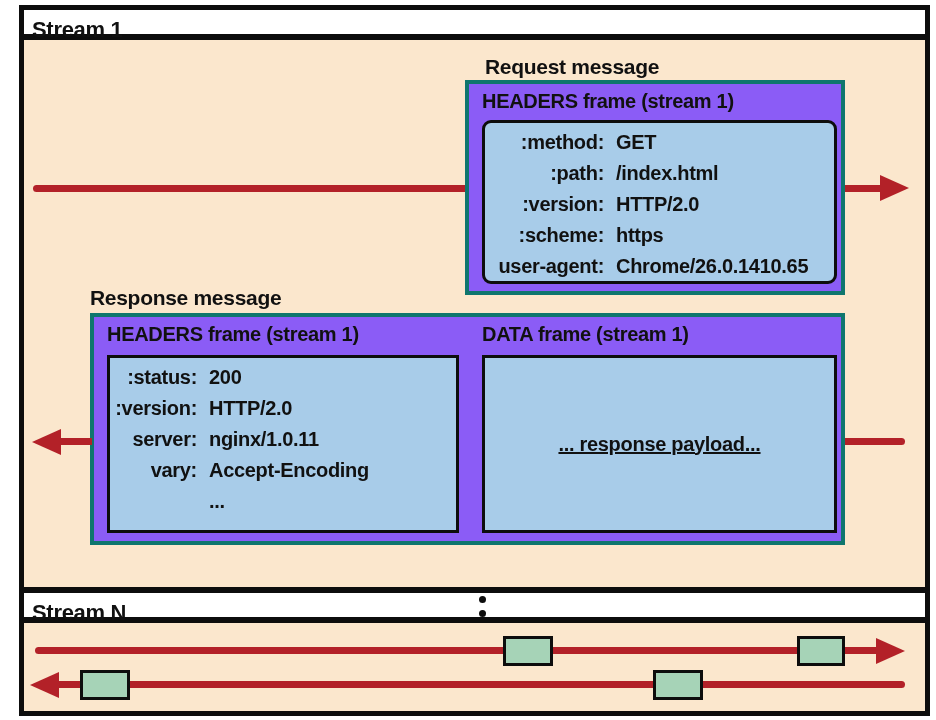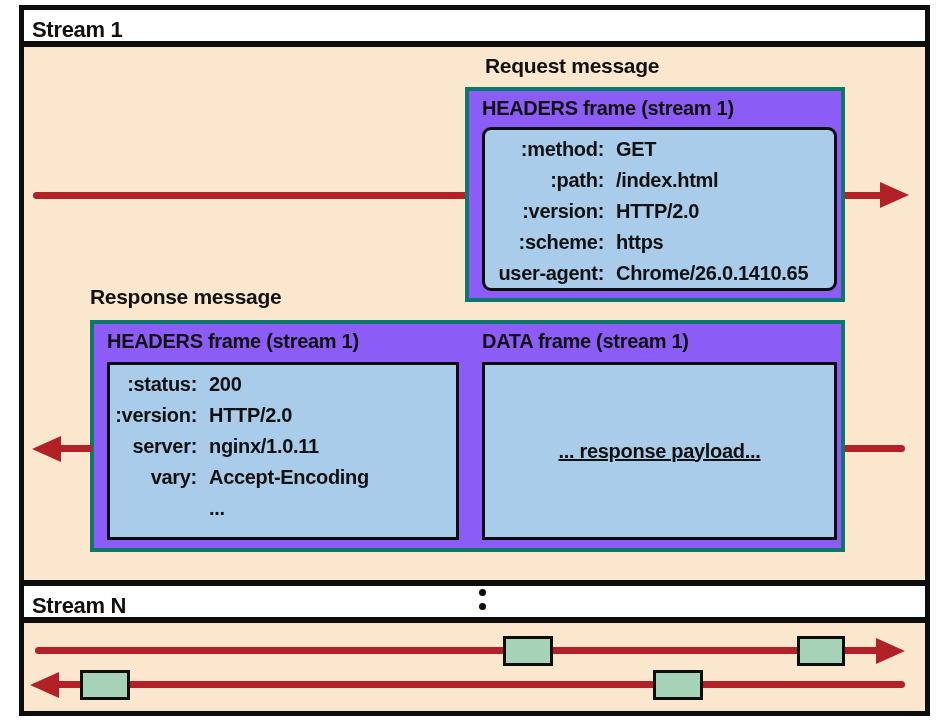--- a/index.html
+++ b/index.html
@@ -6,42 +6,42 @@
   body{
     width:936px;height:720px;position:relative;overflow:hidden;
     font-family:"Liberation Sans",sans-serif;color:#111;
     font-weight:bold;letter-spacing:-0.3px;
   }
   .figure{
     position:absolute;left:19px;top:5px;width:911px;height:711px;
     border:5px solid #0d0d0d;background:#fff;box-sizing:border-box;
     display:flex;flex-direction:column;
   }
-  .strip{height:31px;flex:0 0 auto;background:#fff;position:relative;}
+  .strip{height:24px;flex:0 0 auto;background:#fff;position:relative;}
   .strip .strip-label{
     position:absolute;left:8px;top:0;line-height:40px;font-size:22px;
   }
   .divider{height:6px;flex:0 0 auto;background:#0d0d0d;}
   .panel{background:#fbe7cd;position:relative;}
   .panel-1{flex:1 1 auto;}
   .panel-2{flex:0 0 88px;}
 
   
   .hline{position:absolute;height:7px;background:#b32128;}
   .cap-left{border-radius:4px 0 0 4px;}
   .cap-right{border-radius:0 4px 4px 0;}
   .head-right{position:absolute;width:0;height:0;
     border-top:13px solid transparent;border-bottom:13px solid transparent;
     border-left:29px solid #b32128;}
   .head-left{position:absolute;width:0;height:0;
     border-top:13px solid transparent;border-bottom:13px solid transparent;
     border-right:29px solid #b32128;}
 
   
-  .msg-label{position:absolute;font-size:21px;line-height:26px;}
+  .msg-label{position:absolute;font-size:21px;line-height:26px;margin-top:8px;}
   .frame-box{
     position:absolute;background:#8b5cf6;border:4px solid #0f766e;
     box-sizing:border-box;
   }
   .frame-title{position:absolute;font-size:20px;line-height:30px;top:2px;}
   .kv-box{
     position:absolute;background:#a8cce9;border:3px solid #0d0d0d;
     box-sizing:border-box;font-size:20px;
   }
   .kv-row{display:grid;grid-template-columns:var(--keyw) auto;column-gap:12px;

